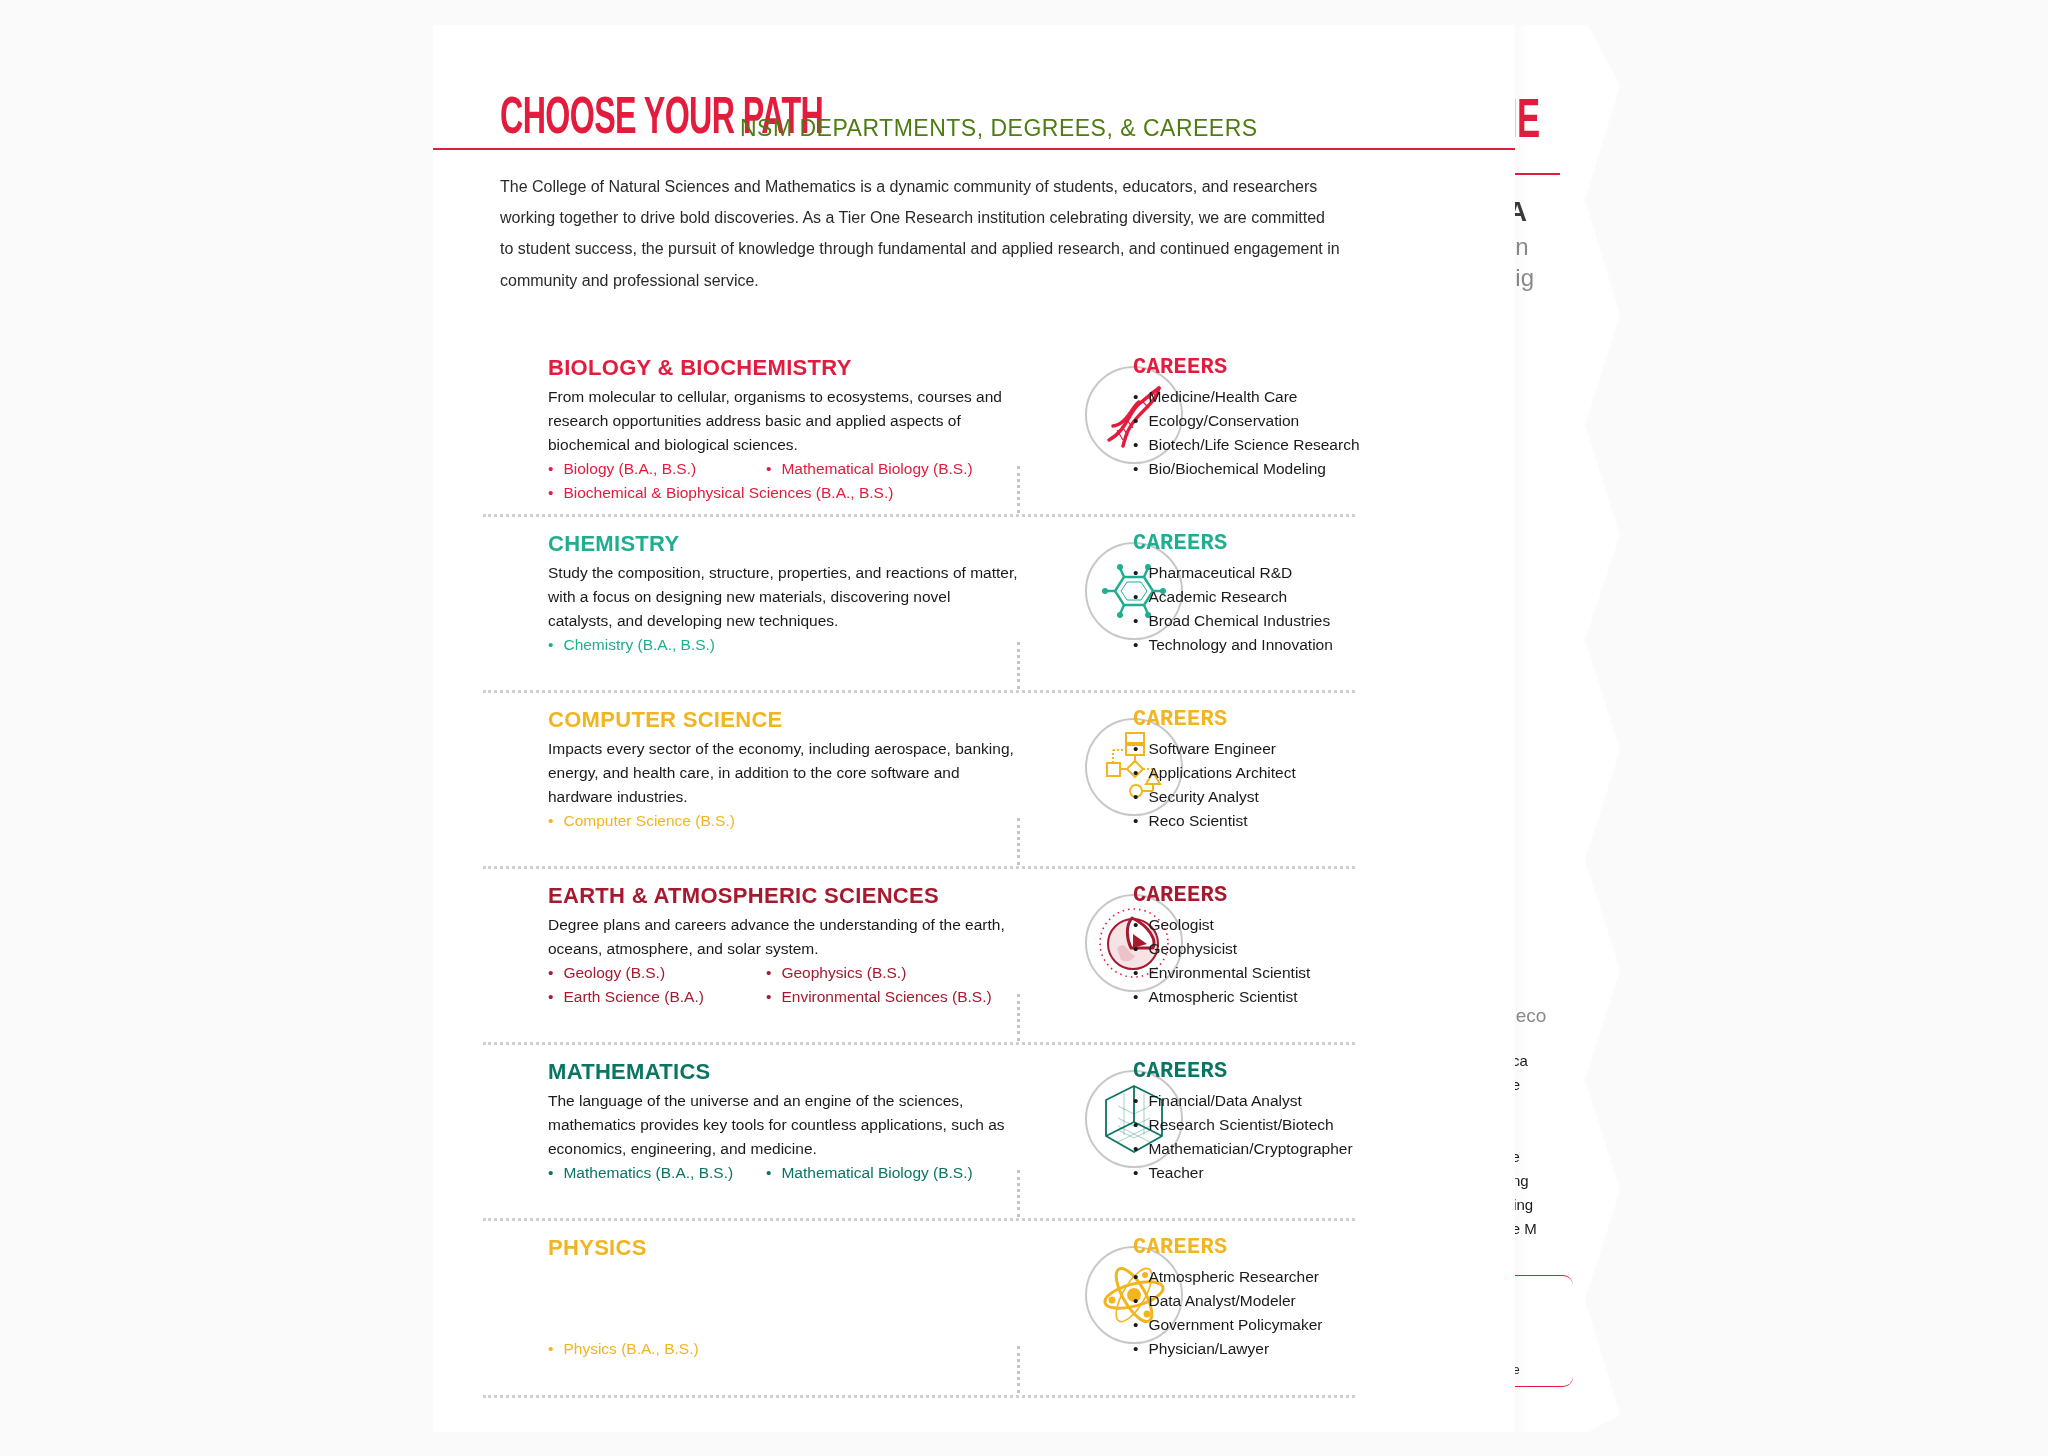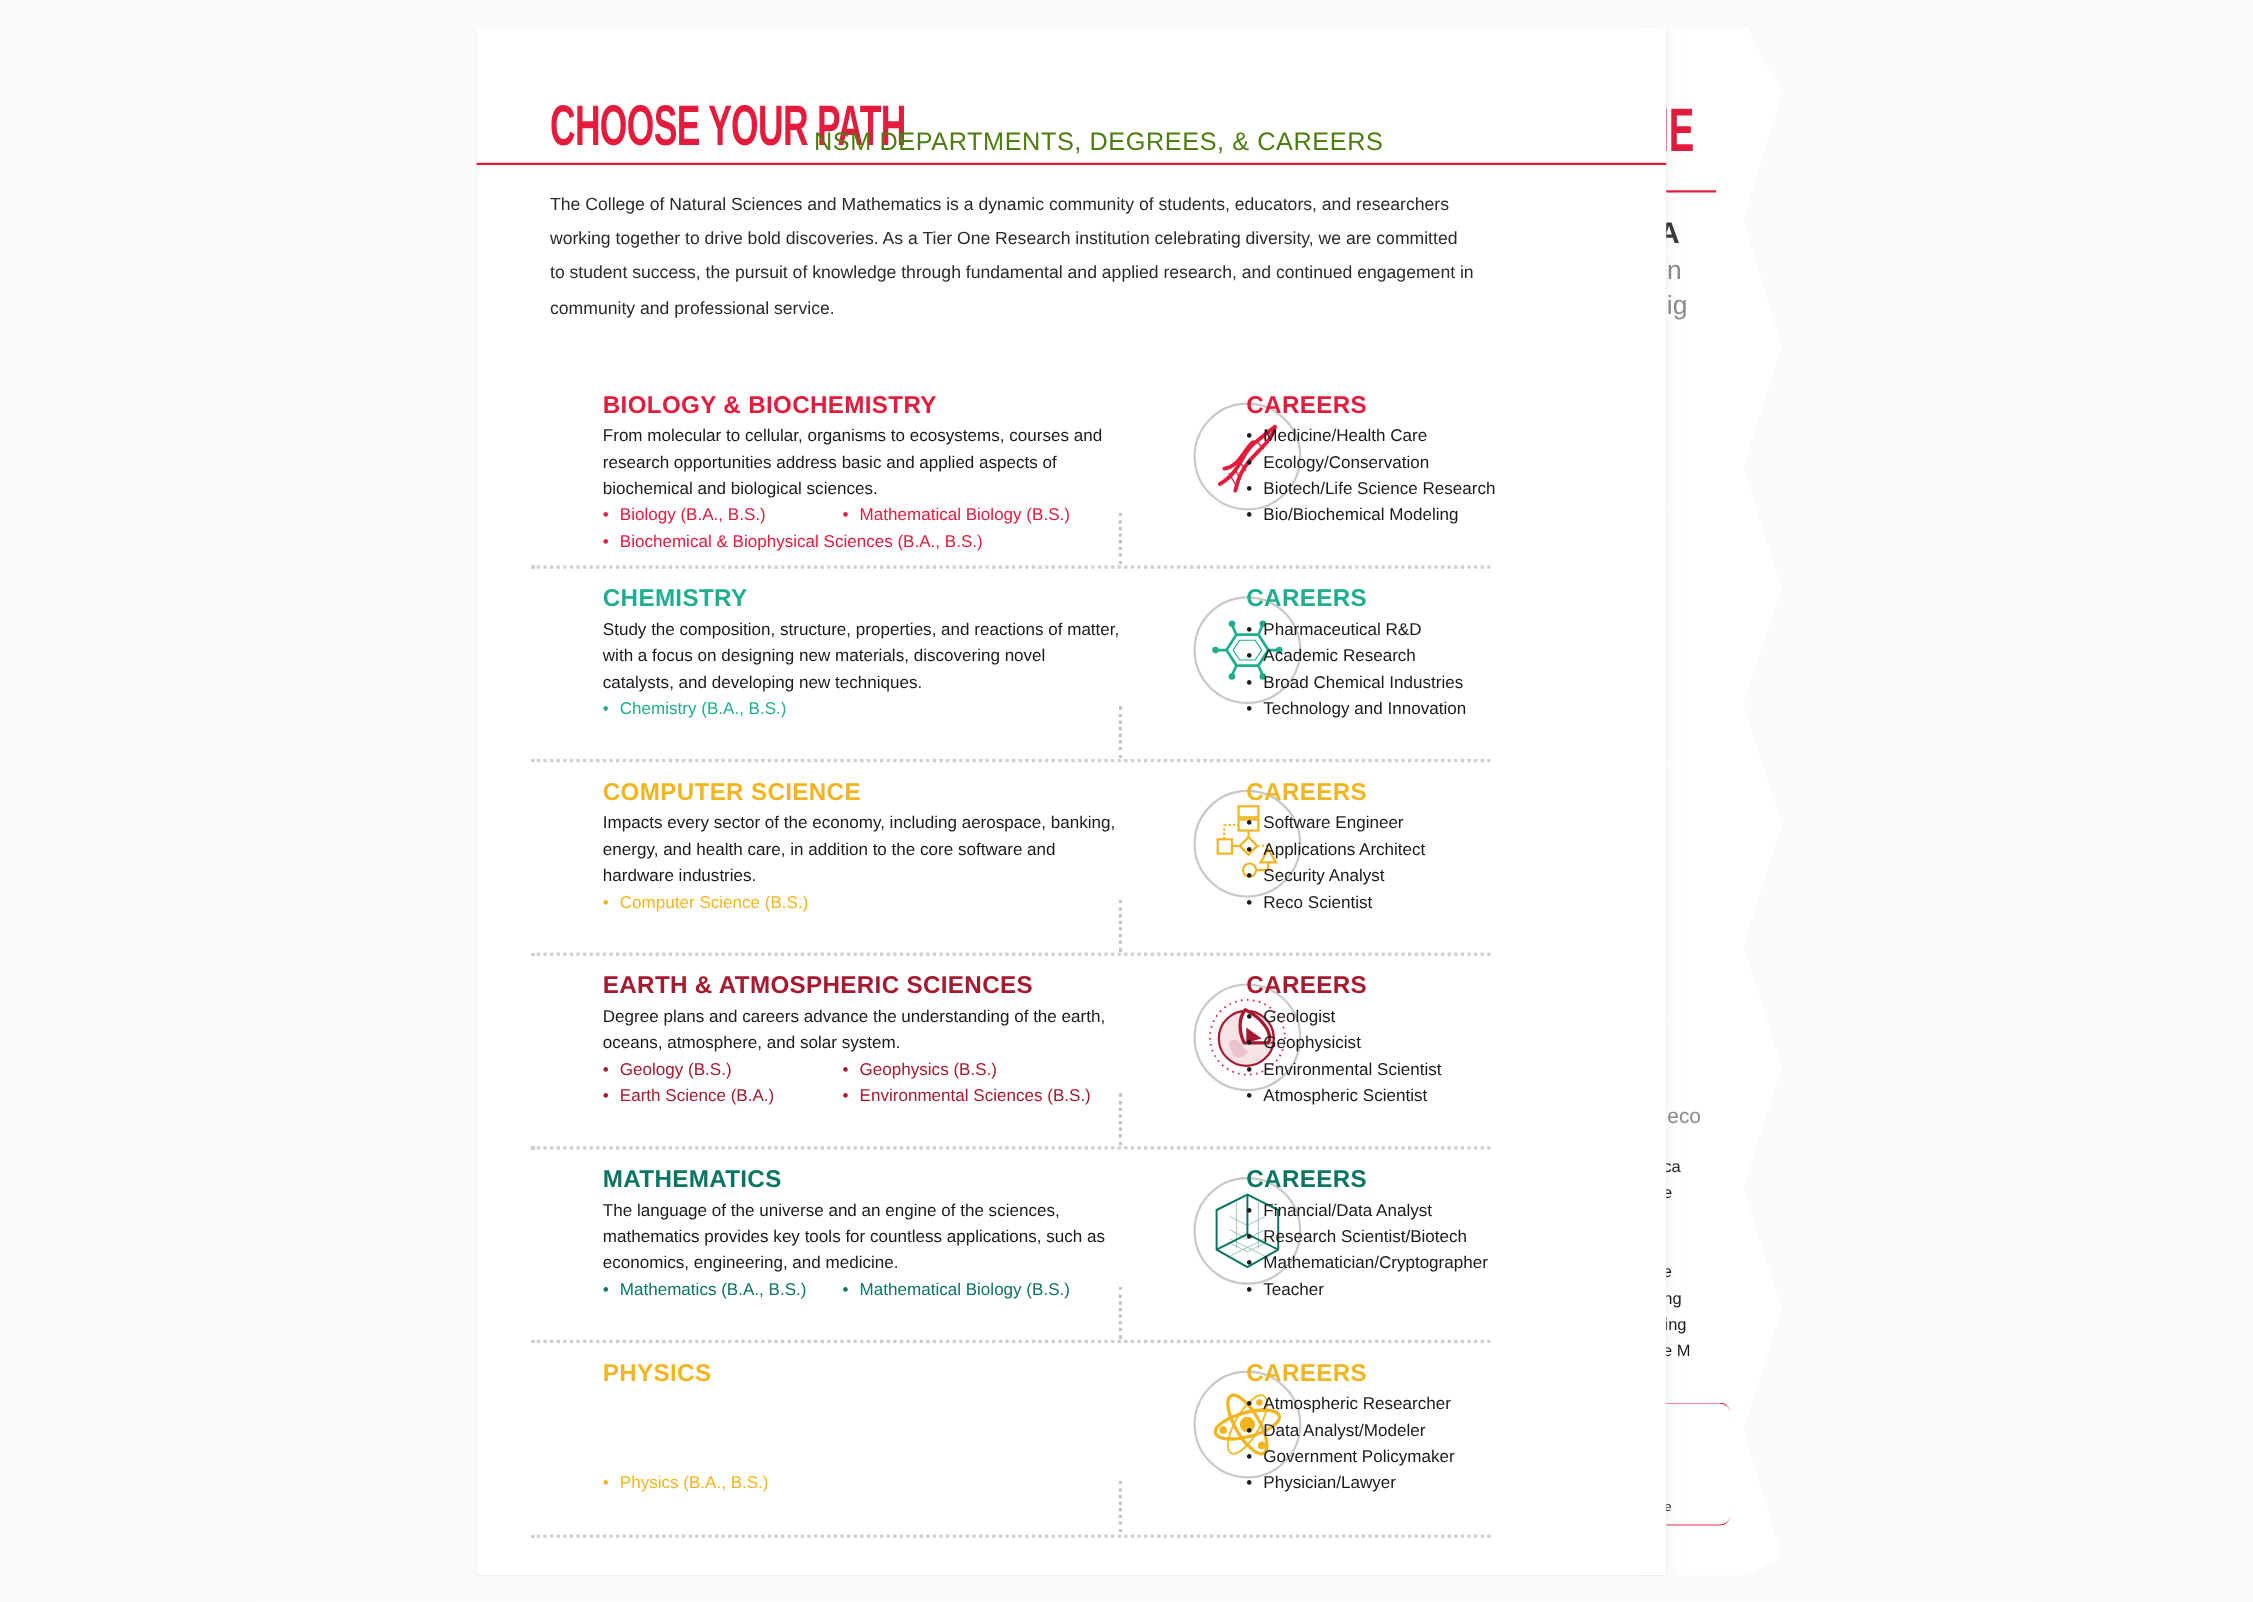--- a/index.html
+++ b/index.html
@@ -40,21 +40,21 @@
 
   .section { position: absolute; left: 67px; width: 940px; height: 176px; margin-left: 48px; }
   .section .head { position: absolute; left: 0; top: 0; font-size: 22px; font-weight: bold; letter-spacing: 0.3px; white-space: nowrap; }
   .section .desc { position: absolute; left: 0; top: 30px; width: 470px; font-size: 15.5px; line-height: 24px; color: #1a1a1a; }
   .section .degrees { position: absolute; left: 0; width: 470px; font-size: 15.5px; line-height: 24px; }
   .section .degrees span { position: absolute; white-space: nowrap; }
   .section .degrees span::before { content: "\2022"; margin-right: 10px; }
   .icon-circle { position: absolute; left: 900px; top: 0; width: 98px; height: 98px; border: 2px solid #c8c8c8; border-radius: 50%; box-sizing: border-box; background: #fff; }
   .icon-circle svg { position: absolute; left: 0; top: 0; width: 94px; height: 94px; }
   .careers { position: absolute; left: 585px; top: 0; }
-  .careers .chead { font-size: 22px; font-weight: bold; letter-spacing: 0.3px; height: 30px; }
+  .careers .chead { font-size: 22px; font-weight: bold; letter-spacing: 0.3px; height: 30px; font-family: Liberation Mono, monospace; }
   .careers ul { margin: 0; padding: 0; list-style: none; font-size: 15.5px; line-height: 24px; }
   .careers li::before { content: "\2022"; margin-right: 10px; }
   .vdots { position: absolute; left: 1018px; width: 0; border-left: 3px dotted #c4c4c4; }
   .hdots { position: absolute; left: 481px; width: 872px; height: 0; border-top: 3px dotted #cfcfcf; }
 </style>
 </head>
 <body>
 
 <div class="page2" data-name="next-page-fragment">
   <div class="big" data-name="next-page-title">THE</div>

